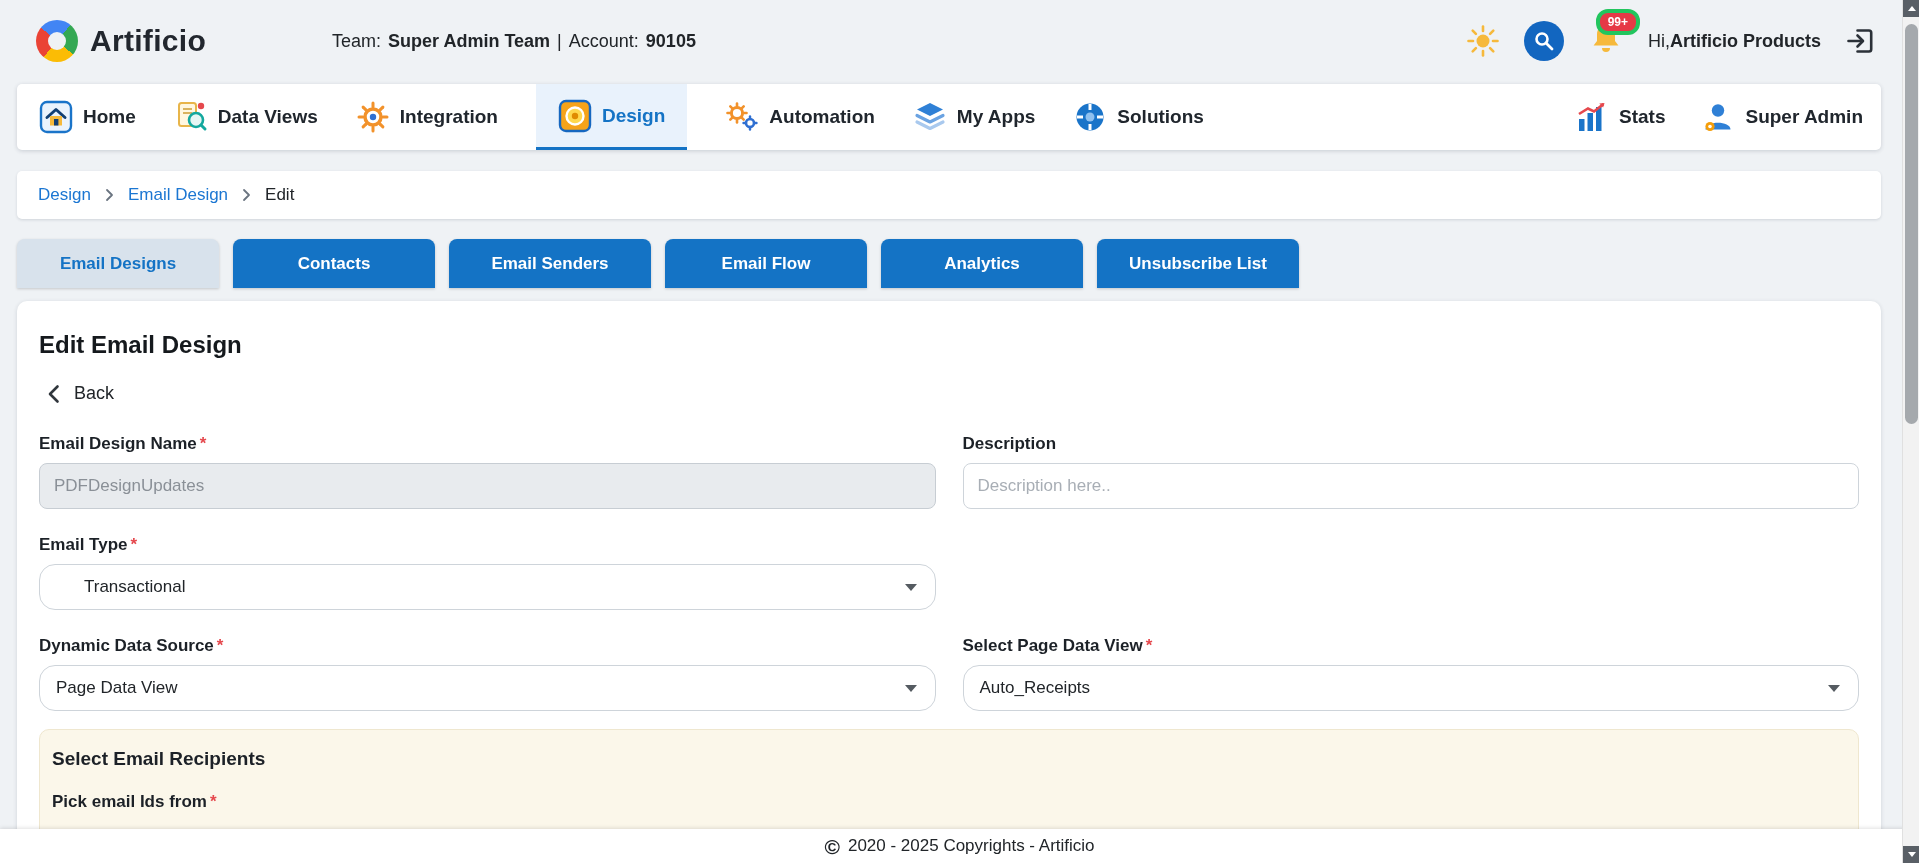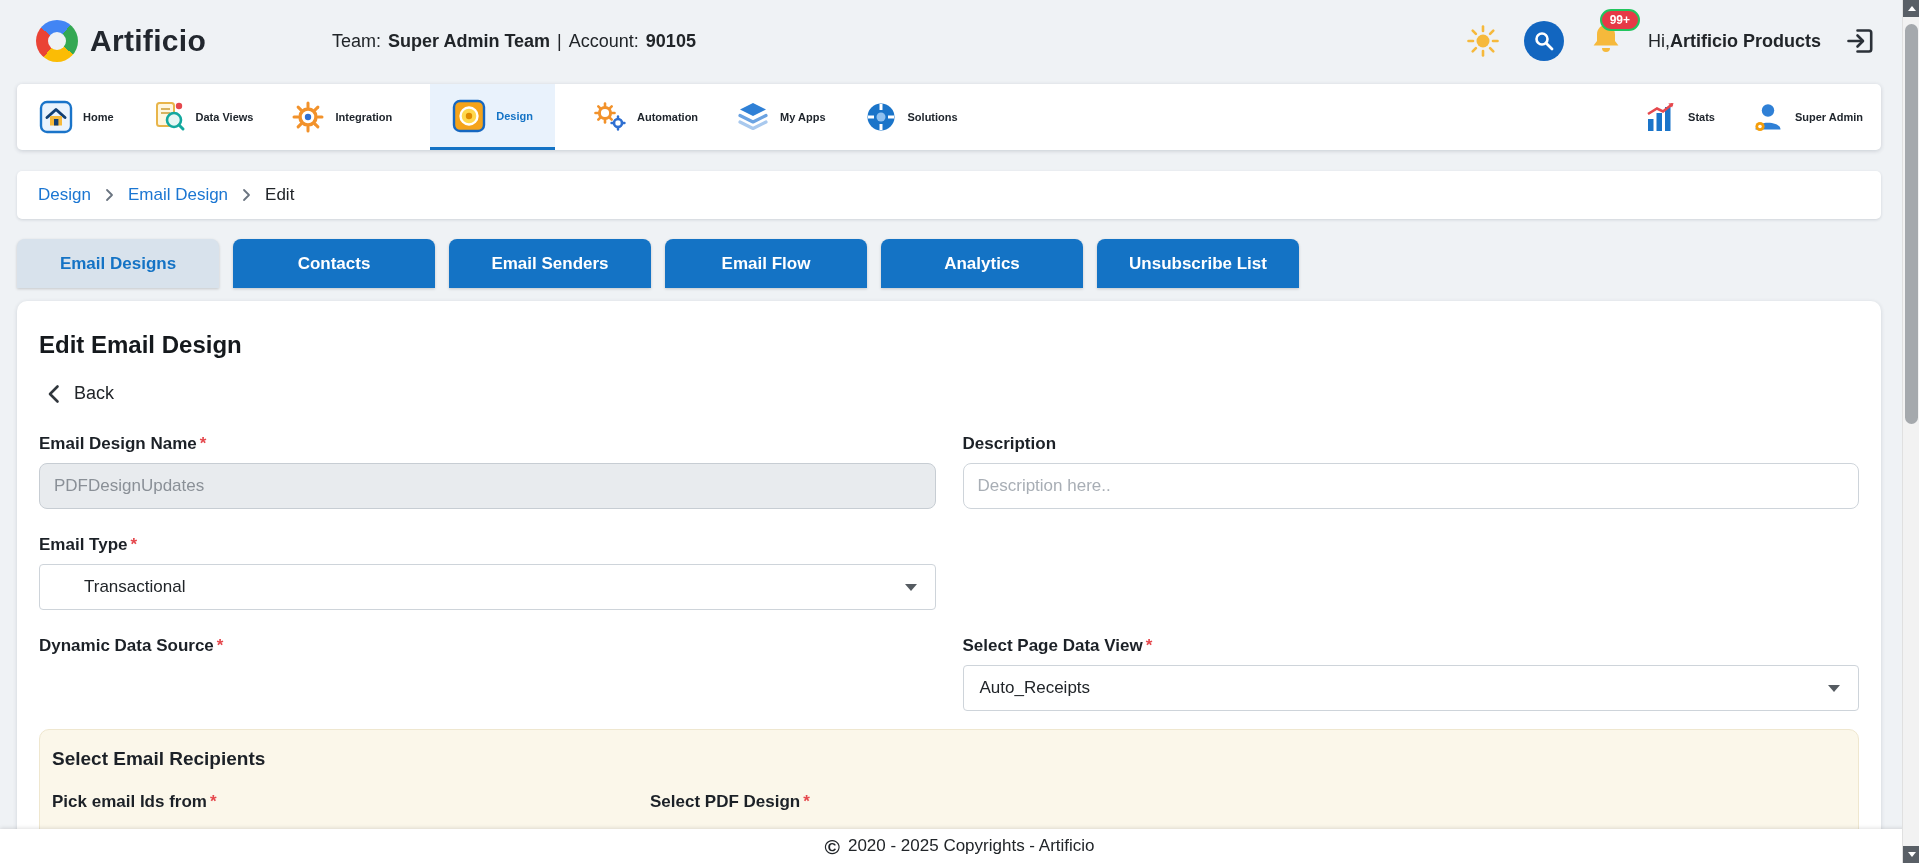--- a/index.html
+++ b/index.html
@@ -18,27 +18,27 @@
     background:conic-gradient(from 220deg,#ea4335 0 25%,#4285f4 25% 50%,#34a853 50% 75%,#fbbc05 75% 100%)}
   .logo-mark::after{content:"";position:absolute;inset:12px;background:#eff2f5;border-radius:50%}
   .logo-text{font-size:30px;font-weight:800;color:#22272e;letter-spacing:.3px}
   .account-info{margin-left:126px;font-size:18px;display:flex;align-items:center;gap:7px;white-space:nowrap}
   .account-info b{font-weight:700}
   .topbar-right{margin-left:auto;display:flex;align-items:center;gap:24px}
   .icon-btn{display:flex;align-items:center;justify-content:center;cursor:pointer;background:none;border:none}
   .search-circle{width:40px;height:40px;border-radius:50%;background:#1266c0;display:flex;align-items:center;justify-content:center;cursor:pointer}
   .bell-wrap{position:relative;cursor:pointer}
   .badge{position:absolute;top:-12px;right:-16px;background:#e63946;color:#fff;font-size:12px;font-weight:700;
-    padding:3px 8px;border-radius:12px;border:2px solid #22c55e;line-height:1}
+    padding:3px 8px;border-radius:12px;border:4px solid #22c55e;line-height:1}
   .greeting{font-size:18px;display:flex;white-space:nowrap}
   .greeting b{font-weight:700}
   
   .navbar{margin:2px 38px 0 17px;height:66px;background:#fff;border-radius:5px;
     box-shadow:0 1px 4px rgba(25,39,60,.18);display:flex;align-items:stretch;padding:0 18px 0 22px;gap:38px}
-  .nav-item{display:flex;align-items:center;gap:10px;font-size:11px;font-weight:700;color:#20262d;cursor:pointer;white-space:nowrap}
+  .nav-item{display:flex;align-items:center;gap:10px;font-size:19px;font-weight:700;color:#20262d;cursor:pointer;white-space:nowrap}
   .nav-item.active{background:#e9f2fc;border-bottom:3px solid #1473c5;color:#1473c5;padding:0 22px}
   .nav-right{margin-left:auto;display:flex;align-items:stretch;gap:36px}
   
   .breadcrumb-bar{margin:21px 38px 0 17px;height:48px;background:#fff;border-radius:5px;
     box-shadow:0 1px 3px rgba(25,39,60,.15);display:flex;align-items:center;gap:14px;padding:0 21px;font-size:17px}
   .crumb-link{color:#1b76d2;cursor:pointer}
   .crumb-current{color:#212529}
   
   .tabs-row{margin:20px 38px 0 17px;display:flex;gap:14px;height:49px}
   .tab{width:202px;height:49px;border:none;border-radius:8px 8px 0 0;background:#1473c5;color:#fff;
@@ -49,21 +49,21 @@
     box-shadow:0 1px 4px rgba(25,39,60,.15);height:562px;padding:30px 22px 0;overflow:hidden}
   .page-title{font-size:24px;font-weight:700;color:#15191d}
   .back-row{margin:24px 0 4px 8px;display:flex;align-items:center;gap:14px;font-size:18px;cursor:pointer;width:max-content}
   .form-grid{margin-top:30px;display:grid;grid-template-columns:1fr 1fr;column-gap:27px;row-gap:26px}
   .f-label{display:block;font-size:17px;font-weight:700;margin-bottom:9px;color:#1c2127}
   .req{color:#e5484d;margin-left:3px}
   .text-input{width:100%;height:46px;border:1px solid #ced4da;border-radius:8px;padding:0 14px;
     font-size:17px;font-family:inherit;color:#a16207;background:#fff}
   .text-input:disabled{background:#e8ebee;color:#8a9097;border-color:#c7cdd3}
   .text-input::placeholder{color:#a8aeb5}
-  .select{height:46px;border:1px solid #ced4da;border-radius:4px;background:#fff;display:flex;
+  .select{height:46px;border:1px solid #ced4da;border-radius:16px;background:#fff;display:flex;
     align-items:center;justify-content:space-between;padding:0 18px 0 16px;font-size:17px;cursor:pointer;color:#212529}
   .select.indent{padding-left:44px}
   .caret{width:0;height:0;border-left:6px solid transparent;border-right:6px solid transparent;border-top:7px solid #555b61}
   .recipients{margin-top:18px;background:#fbf7ea;border:1px solid #efe7cf;border-radius:10px;padding:18px 12px;height:170px}
   .recipients-title{font-size:19px;font-weight:700;margin-bottom:22px;color:#1c2127}
   .rec-grid{display:grid;grid-template-columns:1fr 1fr 1fr}
   .rec-label{font-size:17px;font-weight:700;color:#1c2127}
   
   .footer{position:absolute;left:0;bottom:0;width:1919px;height:34px;background:#fff;
     box-shadow:0 -1px 4px rgba(0,0,0,.12);display:flex;align-items:center;justify-content:center;gap:8px;font-size:17px;z-index:40}
@@ -315,42 +315,43 @@
         <span class="caret"></span>
       </div>
     </div>
 
     <div class="field"></div>
 
     <div class="field">
       <label class="f-label">
         <span>Dynamic Data Source</span><span class="req">*</span>
       </label>
+      <div class="select">
+        <span>Page Data View</span>
+        <span class="caret"></span>
+      </div>
     </div>
 
     <div class="field">
       <label class="f-label">
         <span>Select Page Data View</span><span class="req">*</span>
       </label>
       <div class="select">
         <span>Auto_Receipts</span>
         <span class="caret"></span>
       </div>
     </div>
   </div>
 
   <section class="recipients">
     <h2 class="recipients-title">Select Email Recipients</h2>
     <div class="rec-grid">
       <label class="rec-label">
         <span>Pick email Ids from</span><span class="req">*</span>
       </label>
-      <label class="rec-label">
-        <span>Select PDF Design</span><span class="req">*</span>
-      </label>
     </div>
   </section>
 </main>
 
 <footer class="footer">
   <span class="copy-symbol">©</span>
   <span>2020 - 2025 Copyrights - Artificio</span>
 </footer>
 
 <div class="scrollbar">

